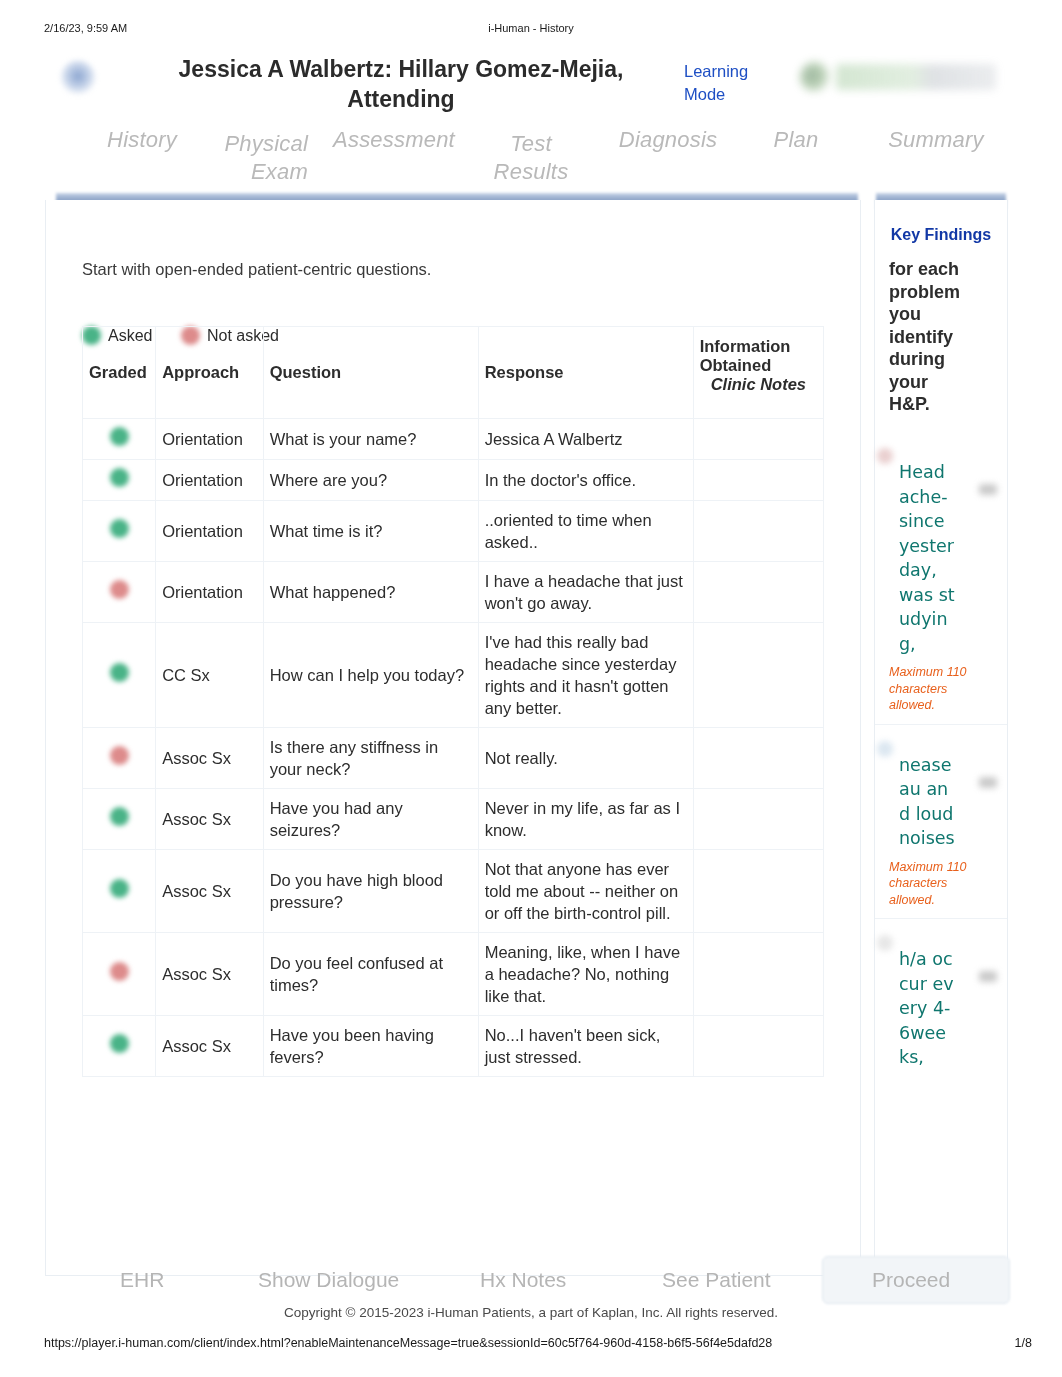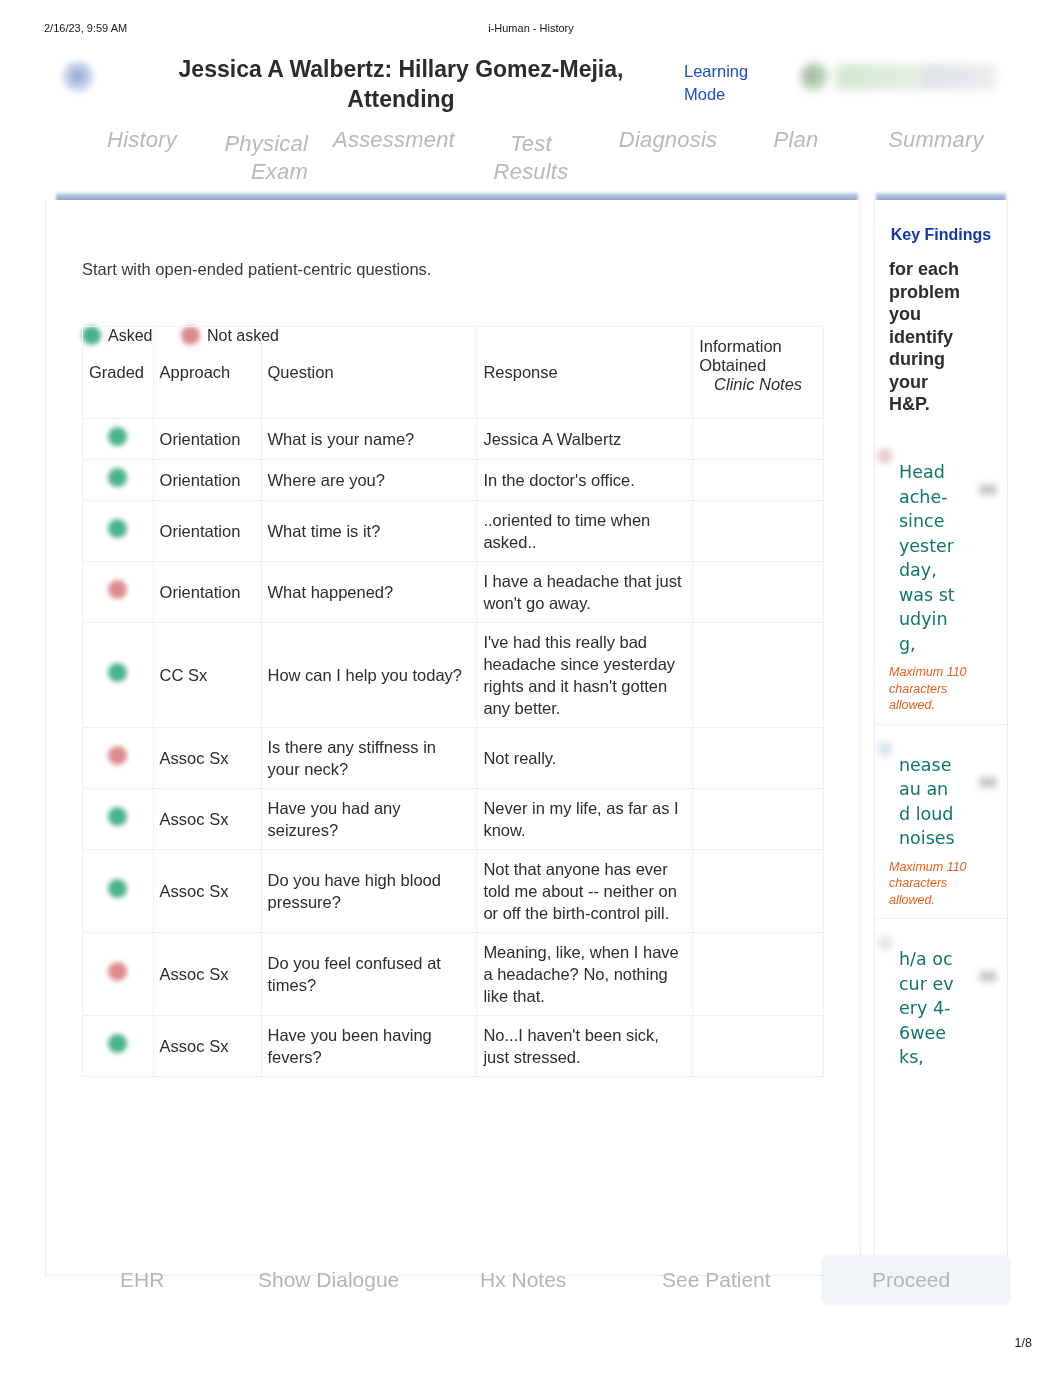--- a/index.html
+++ b/index.html
@@ -147,21 +147,21 @@
   table.qtable {
     position: absolute;
     top: 126px; left: 36px;
     width: 742px;
     border-collapse: collapse;
     font-size: 16.5px;
     color: #2d2d2d;
   }
   table.qtable th {
     border: 1px solid #eef2f6;
-    font-weight: normal;
+    font-weight: bold;
     text-align: left;
     vertical-align: middle;
     padding: 24px 6px;
     color: #2d2d2d;
     font-size: 16.5px;
   }
   table.qtable th.info-col { vertical-align: top; padding-top: 10px; }
   table.qtable th .clinic { font-style: italic; display: block; text-align: center; }
   table.qtable td {
     border: 1px solid #eef2f6;
@@ -457,18 +457,20 @@
 
   <div class="footer-bar">
     <div class="proceed-box"></div>
     <div class="foot-btn" style="left:76px;">EHR</div>
     <div class="foot-btn" style="left:214px;">Show Dialogue</div>
     <div class="foot-btn" style="left:436px;">Hx Notes</div>
     <div class="foot-btn" style="left:618px;">See Patient</div>
     <div class="foot-btn" style="left:828px;">Proceed</div>
   </div>
 
+  <div class="copyright">Copyright © 2015-2023 i-Human Patients, a part of Kaplan, Inc. All rights reserved.</div>
 
   <div class="url-row">
+    <span class="url-text">https://player.i-human.com/client/index.html?enableMaintenanceMessage=true&amp;sessionId=60c5f764-960d-4158-b6f5-56f4e5dafd28</span>
     <span class="page-num">1/8</span>
   </div>
 
 </div>
 
 </body></html>

